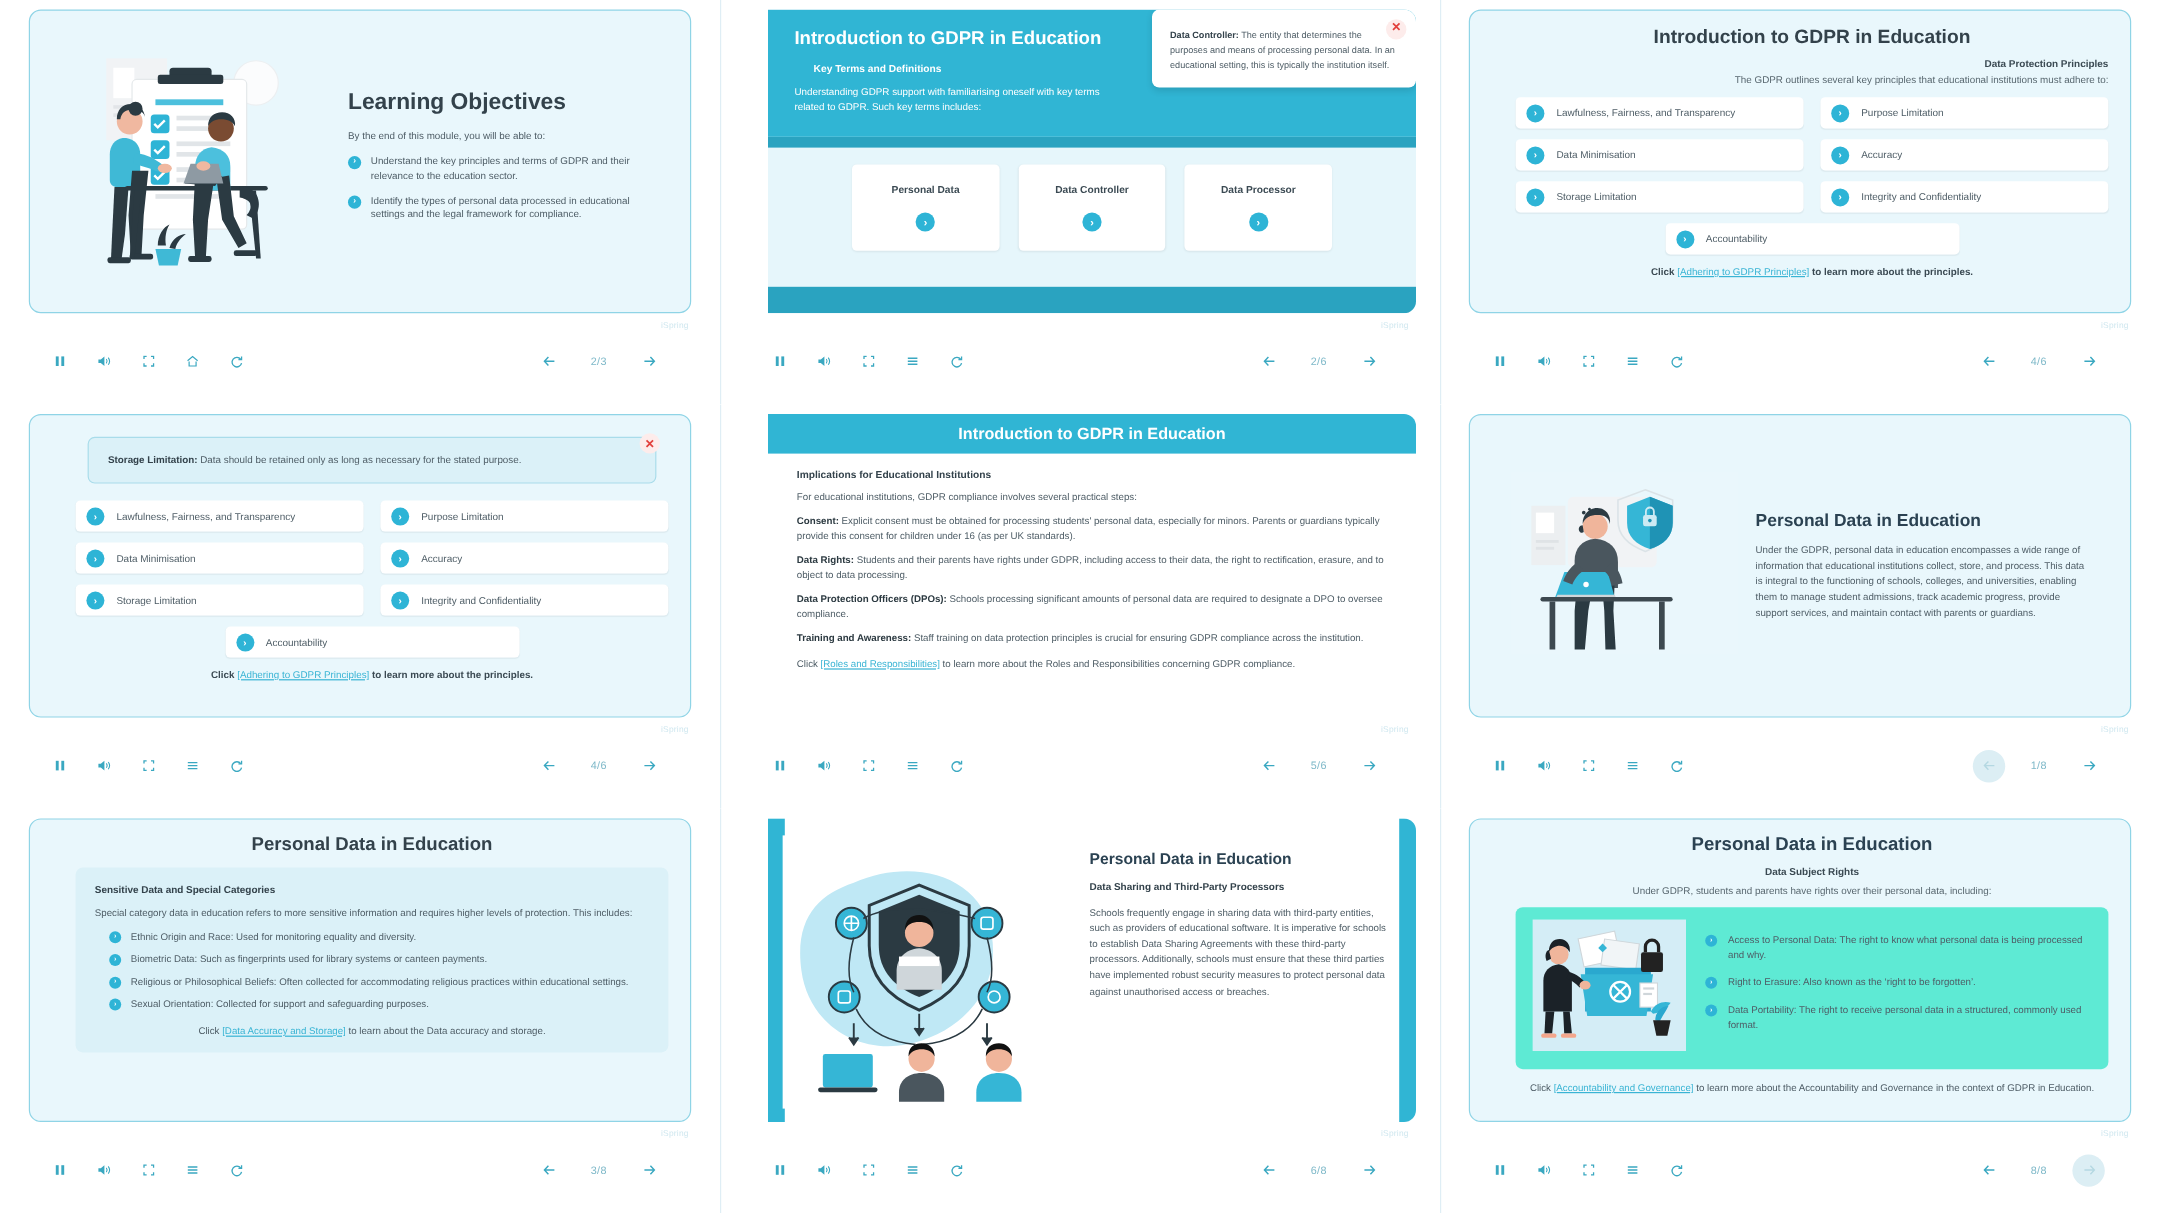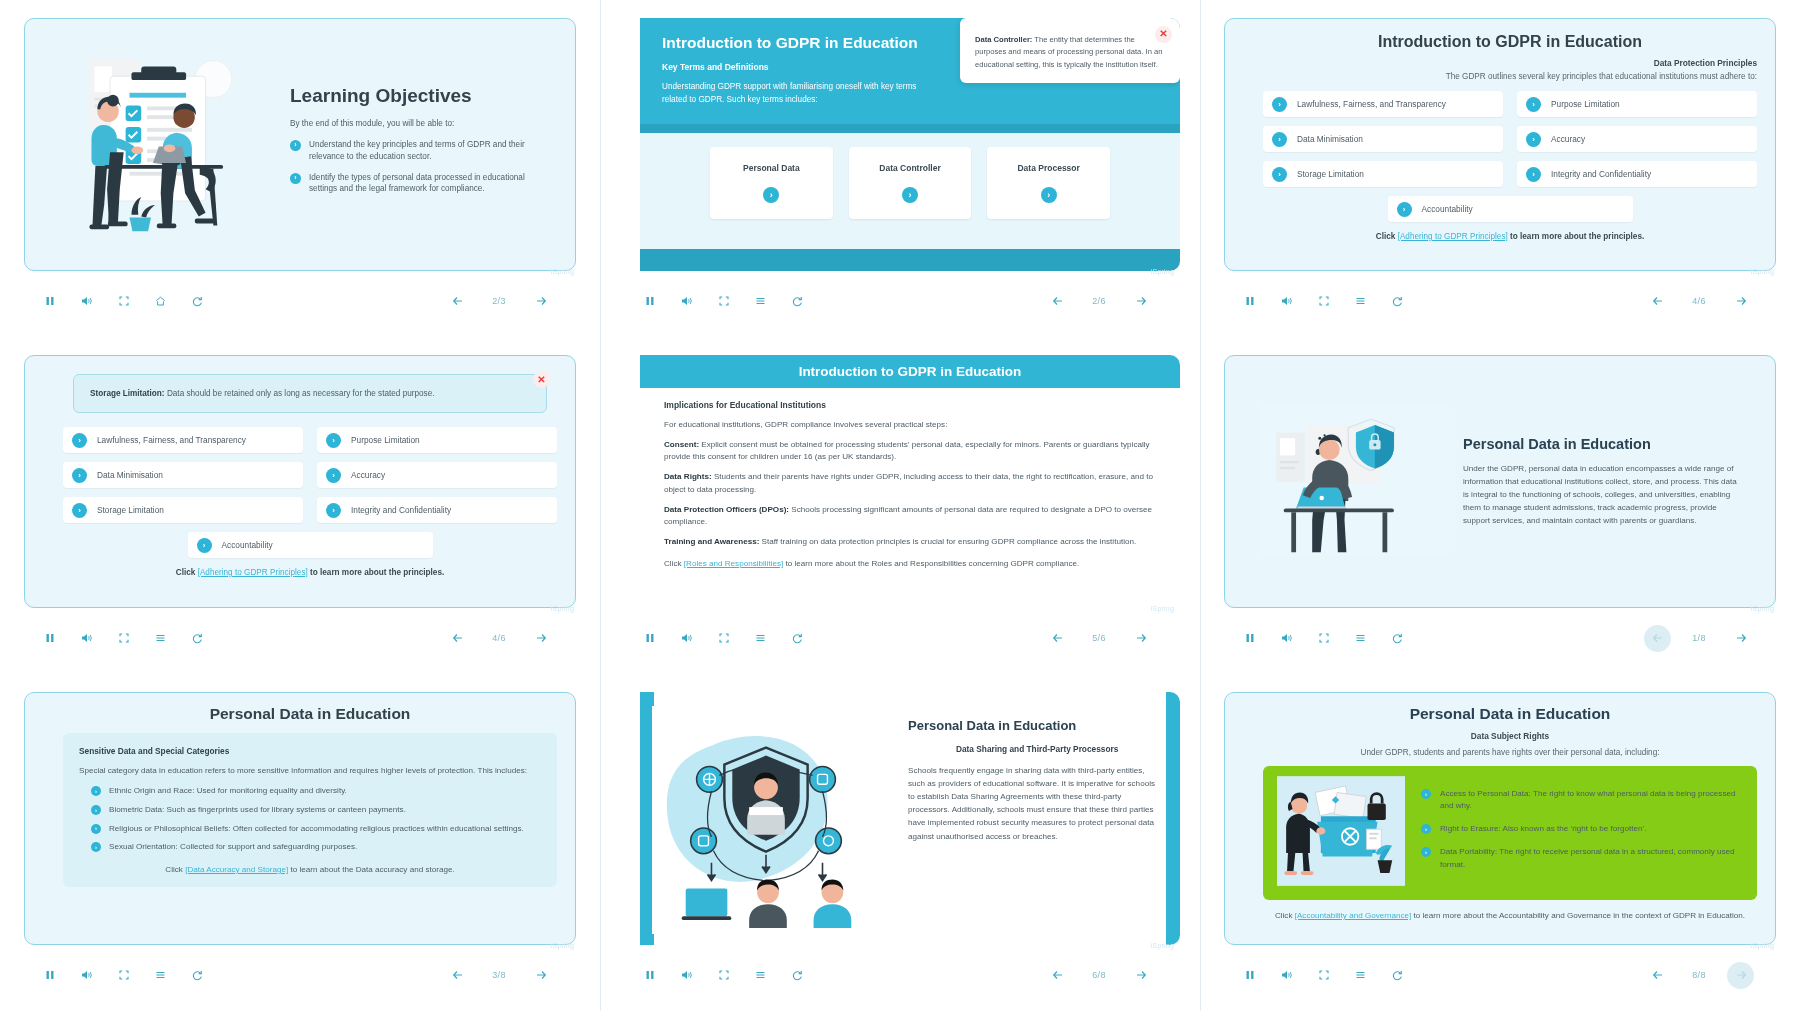--- a/index.html
+++ b/index.html
@@ -15,21 +15,21 @@
     grid-template-rows: 337px 337px 337px;
     width: 1800px; height: 1011px;
   }
   .cell { position: relative; overflow: hidden; }
   .col-divider {
     position: absolute; top: 0; bottom: 0; width: 1px;
     background: #dfeef5;
   }
   
   .frame {
-    position: absolute; left: 24px; right: 24px; top: 18px;
+    position: absolute; left: 24px; right: 24px; top: 8px;
     height: 253px;
     background: #e9f7fc;
     border: 1px solid #8fd4e6;
     border-radius: 10px;
     overflow: hidden;
     padding-left: 20px;
   }
   
   .ctrlbar {
     position: absolute; left: 24px; right: 24px; bottom: 14px; height: 44px;
@@ -79,21 +79,21 @@
     font-size: 7px; font-weight: 700; margin-top: 1px;
   }
   .chev.sm { width: 10px; height: 10px; font-size: 6px; }
   
   .s2 { height: 100%; position: relative; background: #e6f6fb; }
   .s2-hero {
     background: #30b5d4; color: #fff;
     padding: 16px 22px 18px 22px; position: relative;
   }
   .s2-hero h2 { font-size: 15.5px; font-weight: 700; margin-bottom: 10px; }
-  .s2-hero h3 { font-size: 8.5px; font-weight: 700; margin-bottom: 9px; }
+  .s2-hero h3 { font-size: 8.5px; font-weight: 700; margin-bottom: 9px; margin-left: 16px; }
   .s2-hero p { font-size: 8.2px; line-height: 1.55; max-width: 260px; }
   .s2-band { height: 9px; background: #2aa3c0; }
   .s2-cards { display: flex; gap: 16px; padding: 14px 70px 16px 70px; justify-content: center; text-align: right;}
   .s2-card {
     flex: 1; background: #ffffff; border-radius: 4px;
     height: 72px; display: flex; flex-direction: column;
     align-items: center; justify-content: center; gap: 14px;
     box-shadow: 0 1px 2px rgba(0,0,0,.07);
   }
   .s2-card-title { font-size: 8.5px; color: #3b4a53; font-weight: 600; }
@@ -171,29 +171,29 @@
     display: flex; gap: 8px; margin-bottom: 7px;
     font-size: 8.1px; color: #4e5d66; line-height: 1.45;
   }
   .s7-foot { text-align: center; font-size: 8.1px; color: #4e5d66; margin-top: 12px; }
   
   .s8 { display: flex; height: 100%; background: #fff; position: relative; }
   .s8-left { width: 252px; flex: none; position: relative; padding: 14px 12px; }
   .s8-accent { position: absolute; left: 0; top: 0; bottom: 0; width: 14px; background:#30b5d4;}
   .s8-right { flex: 1; padding: 26px 22px 10px 16px; }
   .s8-right h3 { font-size: 13px; font-weight: 700; color: #2b4252; margin-bottom: 11px; }
-  .s8-right h4 { font-size: 8.3px; font-weight: 700; color: #33424b; margin-bottom: 10px; margin-left: 48px; }
+  .s8-right h4 { font-size: 8.3px; font-weight: 700; color: #33424b; margin-bottom: 10px; }
   .s8-right p { font-size: 8.1px; color: #4e5d66; line-height: 1.62; }
   .s8-barR { position:absolute; right:0; top:0; bottom:0; width:14px; background:#30b5d4;}
   
   .s9 { height: 100%; padding: 12px 18px; }
   .s9 h2 { text-align: center; font-size: 15.5px; font-weight: 700; color: #2b4252; }
   .s9 h3 { text-align: center; font-size: 8.3px; font-weight: 700; color: #3b4a53; margin-top: 8px; }
   .s9 .sub { text-align: center; font-size: 8.2px; color: #58676f; margin-top: 7px; margin-bottom: 9px; }
-  .s9-panel { background: #84cc16; border-radius: 6px; display: flex; padding: 10px 14px; }
+  .s9-panel { background: #5eead4; border-radius: 6px; display: flex; padding: 10px 14px; }
   .s9-art { width: 130px; flex: none; }
   .s9-list { flex: 1; padding: 12px 6px 8px 14px; list-style: none; }
   .s9-list li {
     display: flex; gap: 9px; margin-bottom: 11px;
     font-size: 8.1px; color: #4e5d66; line-height: 1.5;
   }
   .s9-foot { text-align: center; font-size: 8.1px; color: #4e5d66; margin-top: 10px; line-height: 1.6;}
 </style>
 </head>
 <body>

